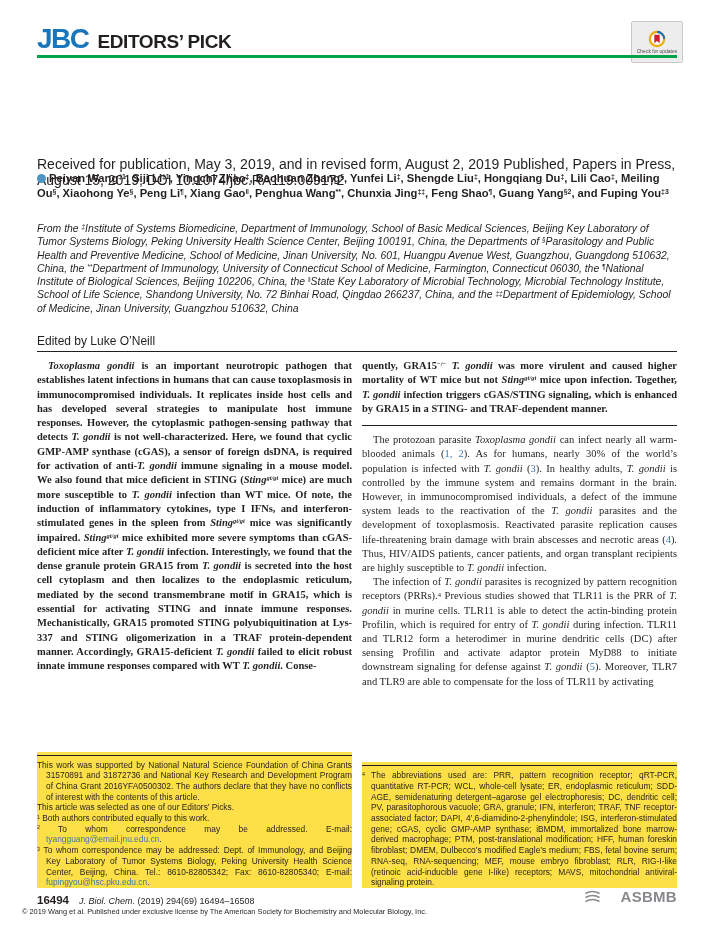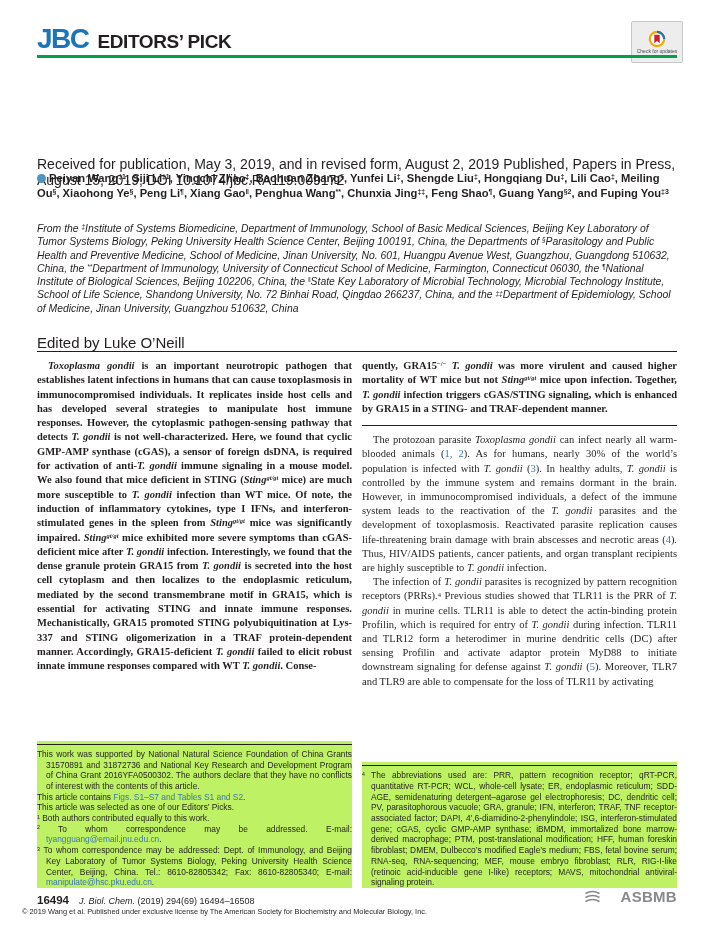--- a/index.html
+++ b/index.html
@@ -20,34 +20,34 @@
 
   
   .title{position:absolute;left:37px;top:86px;width:606px;margin:0;font-size:21px;
          line-height:22.5px;font-weight:bold;letter-spacing:-0.2px;color:#231f20;}
   .received{position:absolute;left:37px;top:156px;font-size:14px;color:#231f20;}
   .authors{position:absolute;left:37px;top:171px;width:636px;font-size:11.2px;font-weight:bold;line-height:14.8px;}
   .orcid{display:inline-block;width:9px;height:9px;border-radius:50%;background:#4e94c5;
          margin-right:3px;vertical-align:-1px;}
   .affiliations{position:absolute;left:37px;top:222px;width:636px;font-size:10.4px;
                 font-style:italic;line-height:13.3px;}
-  .edited{position:absolute;left:37px;top:334px;font-size:15px;}
+  .edited{position:absolute;left:37px;top:334px;font-size:12px;}
   .main-rule{position:absolute;left:37px;right:26px;top:351px;height:1px;background:#231f20;}
 
   
   .columns{position:absolute;left:37px;right:26px;top:359px;height:529px;display:flex;gap:10px;}
   .col{position:relative;width:315px;height:100%;overflow:hidden;}
   .abstract{margin:0;font-family:"Liberation Serif",serif;font-size:10.5px;line-height:14.3px;
             font-weight:bold;text-align:justify;text-indent:11px;}
   .noindent{text-indent:0;}
   .bodyp{margin:0;font-family:"Liberation Serif",serif;font-size:10.5px;line-height:14.2px;
          text-align:justify;text-indent:11px;}
   .mid-rule{border:none;border-top:1px solid #231f20;margin:9px 0 7px 0;}
 
-  .fnblock{position:absolute;left:0;right:0;bottom:0;background:#bef264;padding-top:3px;}
+  .fnblock{position:absolute;left:0;right:0;bottom:0;background:#fde047;padding-top:3px;}
   .fnrule{border-top:1px solid #231f20;margin-bottom:4px;}
   .fn{margin:0;font-size:8.4px;line-height:10.7px;text-align:justify;
       padding-left:9px;text-indent:-9px;}
 
   
   .s-i{font-style:italic;}
   .s-isup{font-style:italic;}
   .s-link{color:var(--link-blue,#3c76b0);}
   sup{font-size:62%;line-height:0;position:relative;vertical-align:baseline;top:-0.45em;}
 
@@ -91,25 +91,24 @@
 
   <div class="main-rule"></div>
 
   <div class="columns">
 
     <div class="col">
       <p class="abstract"><span class="s-i">Toxoplasma gondii</span><span> is an important neurotropic pathogen that establishes latent infections in humans that can cause toxoplasmosis in immunocompromised individuals. It replicates inside host cells and has developed several strategies to manipulate host immune responses. However, the cytoplasmic pathogen-sensing pathway that detects </span><span class="s-i">T. gondii</span><span> is not well-characterized. Here, we found that cyclic GMP-AMP synthase (cGAS), a sensor of foreign dsDNA, is required for activation of anti-</span><span class="s-i">T. gondii</span><span> immune signaling in a mouse model. We also found that mice deficient in STING (</span><span class="s-i">Sting</span><sup class="s-isup">gt/gt</sup><span> mice) are much more susceptible to </span><span class="s-i">T. gondii</span><span> infection than WT mice. Of note, the induction of inflammatory cytokines, type I IFNs, and interferon-stimulated genes in the spleen from </span><span class="s-i">Sting</span><sup class="s-isup">gt/gt</sup><span> mice was significantly impaired. </span><span class="s-i">Sting</span><sup class="s-isup">gt/gt</sup><span> mice exhibited more severe symptoms than cGAS-deficient mice after </span><span class="s-i">T. gondii</span><span> infection. Interestingly, we found that the dense granule protein GRA15 from </span><span class="s-i">T. gondii</span><span> is secreted into the host cell cytoplasm and then localizes to the endoplasmic reticulum, mediated by the second transmembrane motif in GRA15, which is essential for activating STING and innate immune responses. Mechanistically, GRA15 promoted STING polyubiquitination at Lys-337 and STING oligomerization in a TRAF protein-dependent manner. Accordingly, GRA15-deficient </span><span class="s-i">T. gondii</span><span> failed to elicit robust innate immune responses compared with WT </span><span class="s-i">T. gondii</span><span>. Conse-</span></p>
       <div class="fnblock">
         <div class="fnrule"></div>
         <p class="fn"><span>This work was supported by National Natural Science Foundation of China Grants 31570891 and 31872736 and National Key Research and Development Program of China Grant 2016YFA0500302. The authors declare that they have no conflicts of interest with the contents of this article.</span></p>
-        <p class="fn"><span>This article contains </span><span class="s-link">Figs. S1–S7 and Tables S1 and S2</span><span>.</span></p>
         <p class="fn"><span>This article was selected as one of our Editors’ Picks.</span></p>
         <p class="fn"><sup class="s-sup">1</sup><span> Both authors contributed equally to this work.</span></p>
         <p class="fn"><sup class="s-sup">2</sup><span> To whom correspondence may be addressed. E-mail: </span><span class="s-link">tyangguang@email.jnu.edu.cn</span><span>.</span></p>
-        <p class="fn"><sup class="s-sup">3</sup><span> To whom correspondence may be addressed: Dept. of Immunology, and Beijing Key Laboratory of Tumor Systems Biology, Peking University Health Science Center, Beijing, China. Tel.: 8610-82805342; Fax: 8610-82805340; E-mail: </span><span class="s-link">manipulate@hsc.pku.edu.cn</span><span>.</span></p>
+        <p class="fn"><sup class="s-sup">3</sup><span> To whom correspondence may be addressed: Dept. of Immunology, and Beijing Key Laboratory of Tumor Systems Biology, Peking University Health Science Center, Beijing, China. Tel.: 8610-82805342; Fax: 8610-82805340; E-mail: </span><span class="s-link">fupingyou@hsc.pku.edu.cn</span><span>.</span></p>
       </div>
     </div>
 
     <div class="col">
       <p class="abstract noindent"><span>quently, GRA15</span><sup class="s-sup">−/−</sup><span> </span><span class="s-i">T. gondii</span><span> was more virulent and caused higher mortality of WT mice but not </span><span class="s-i">Sting</span><sup class="s-isup">gt/gt</sup><span> mice upon infection. Together, </span><span class="s-i">T. gondii</span><span> infection triggers cGAS/STING signaling, which is enhanced by GRA15 in a STING- and TRAF-dependent manner.</span></p>
       <div class="mid-rule"></div>
       <p class="bodyp"><span>The protozoan parasite </span><span class="s-i">Toxoplasma gondii</span><span> can infect nearly all warm-blooded animals (</span><span class="s-link">1, 2</span><span>). As for humans, nearly 30% of the world’s population is infected with </span><span class="s-i">T. gondii</span><span> (</span><span class="s-link">3</span><span>). In healthy adults, </span><span class="s-i">T. gondii</span><span> is controlled by the immune system and remains dormant in the brain. However, in immunocompromised individuals, a defect of the immune system leads to the reactivation of the </span><span class="s-i">T. gondii</span><span> parasites and the development of toxoplasmosis. Reactivated parasite replication causes life-threatening brain damage with brain abscesses and necrotic areas (</span><span class="s-link">4</span><span>). Thus, HIV/AIDS patients, cancer patients, and organ transplant recipients are highly susceptible to </span><span class="s-i">T. gondii</span><span> infection.</span></p>
       <p class="bodyp"><span>The infection of </span><span class="s-i">T. gondii</span><span> parasites is recognized by pattern recognition receptors (PRRs).</span><sup class="s-sup">4</sup><span> Previous studies showed that TLR11 is the PRR of </span><span class="s-i">T. gondii</span><span> in murine cells. TLR11 is able to detect the actin-binding protein Profilin, which is required for entry of </span><span class="s-i">T. gondii</span><span> during infection. TLR11 and TLR12 form a heterodimer in murine dendritic cells (DC) after sensing Profilin and activate adaptor protein MyD88 to initiate downstream signaling for defense against </span><span class="s-i">T. gondii</span><span> (</span><span class="s-link">5</span><span>). Moreover, TLR7 and TLR9 are able to compensate for the loss of TLR11 by activating</span></p>
       <div class="fnblock">
         <div class="fnrule"></div>

